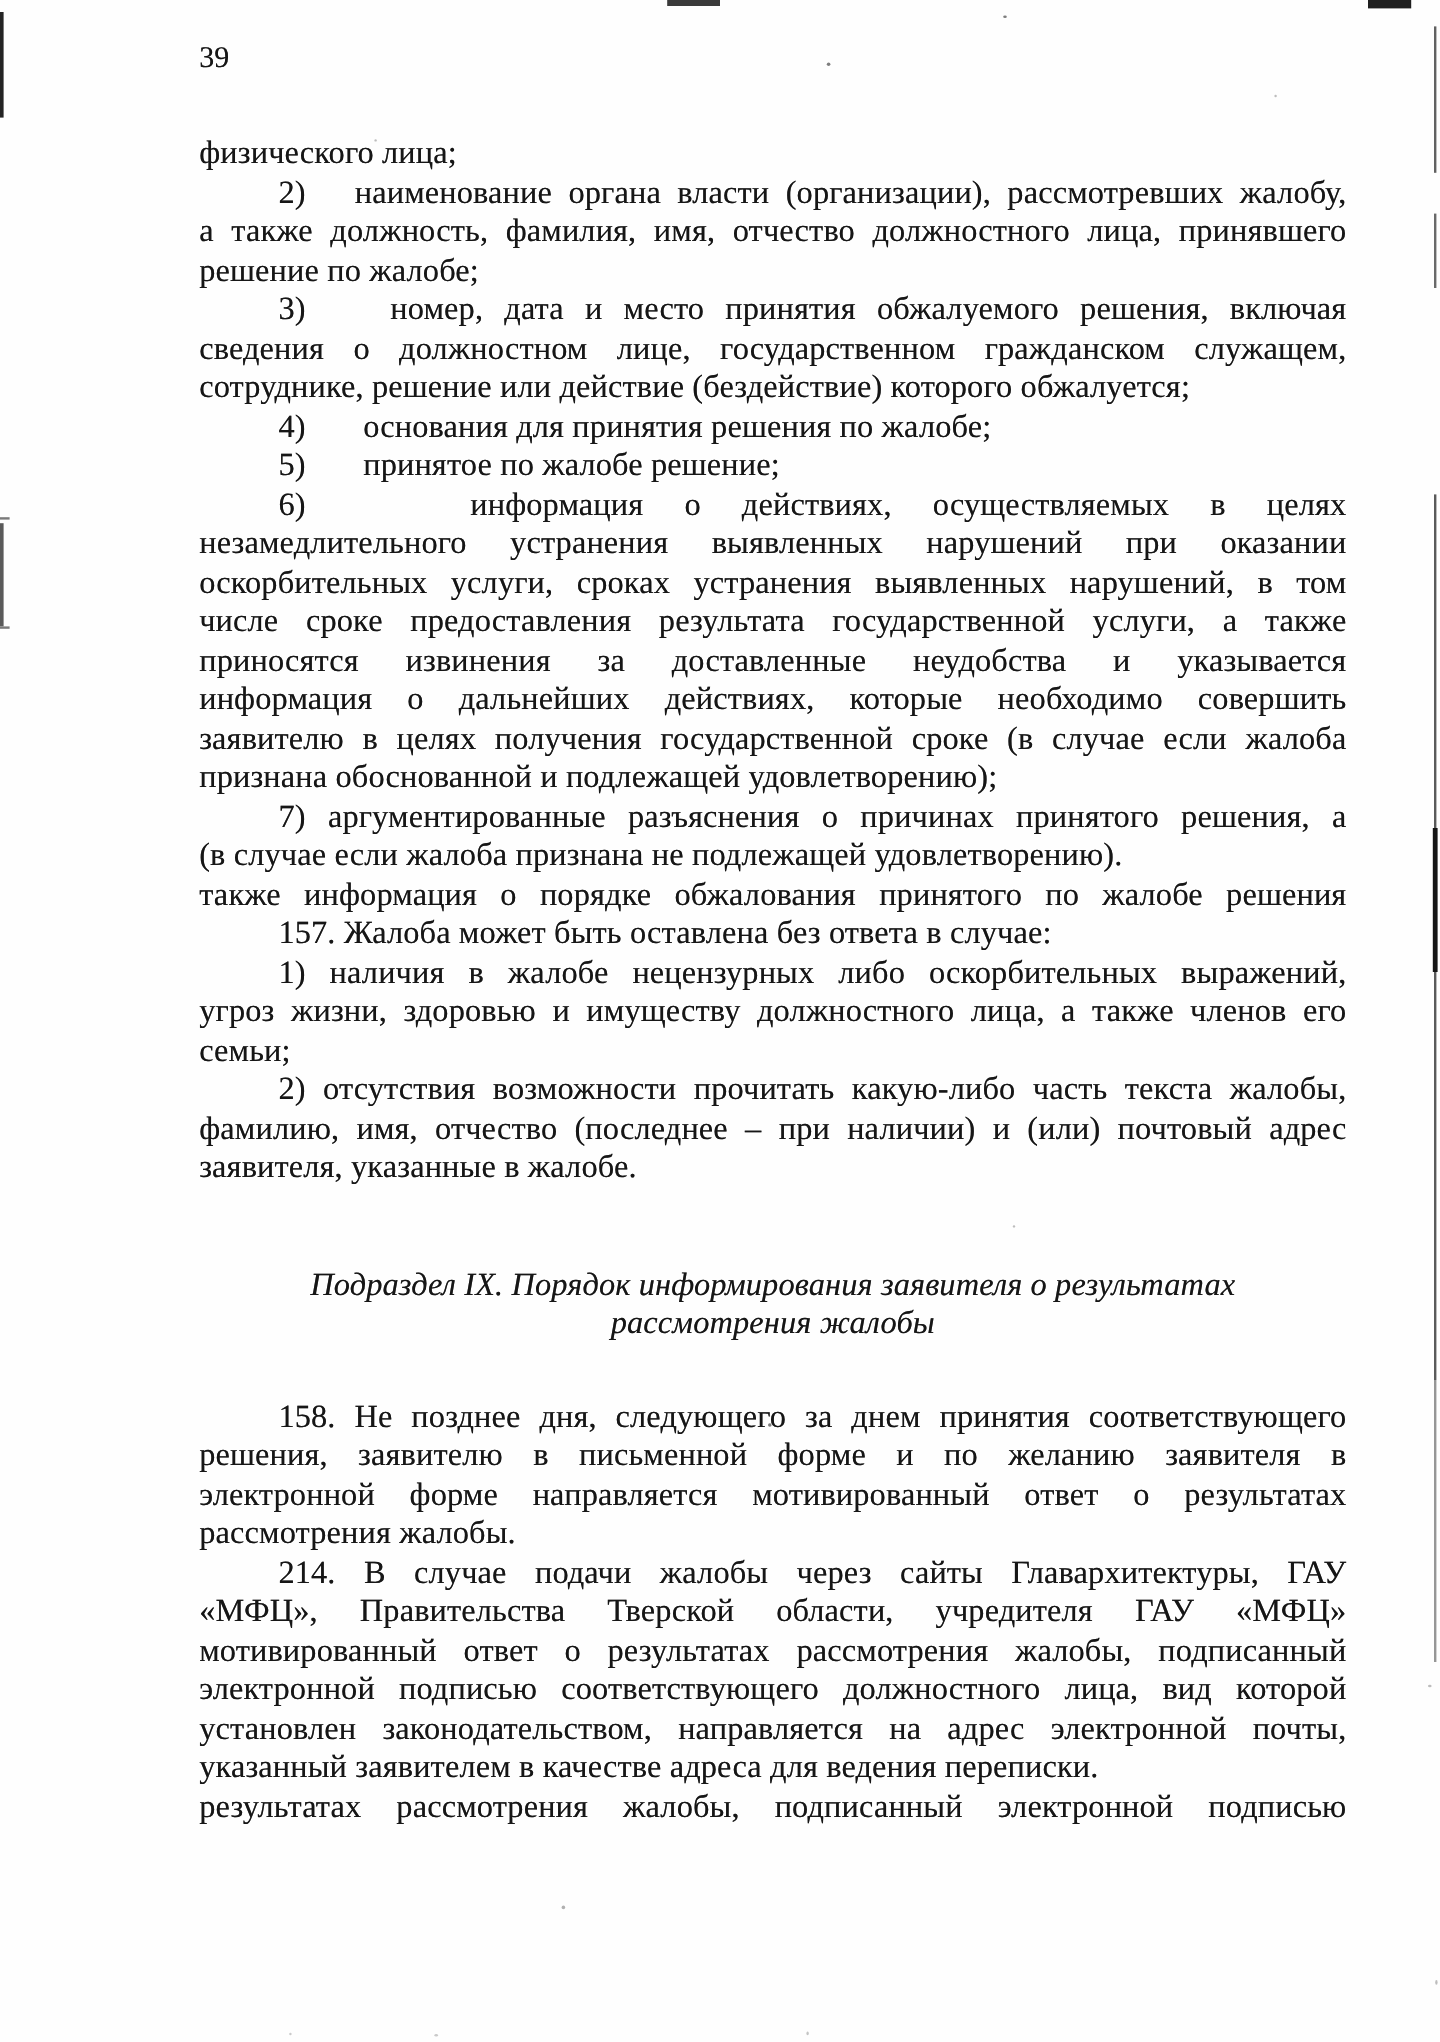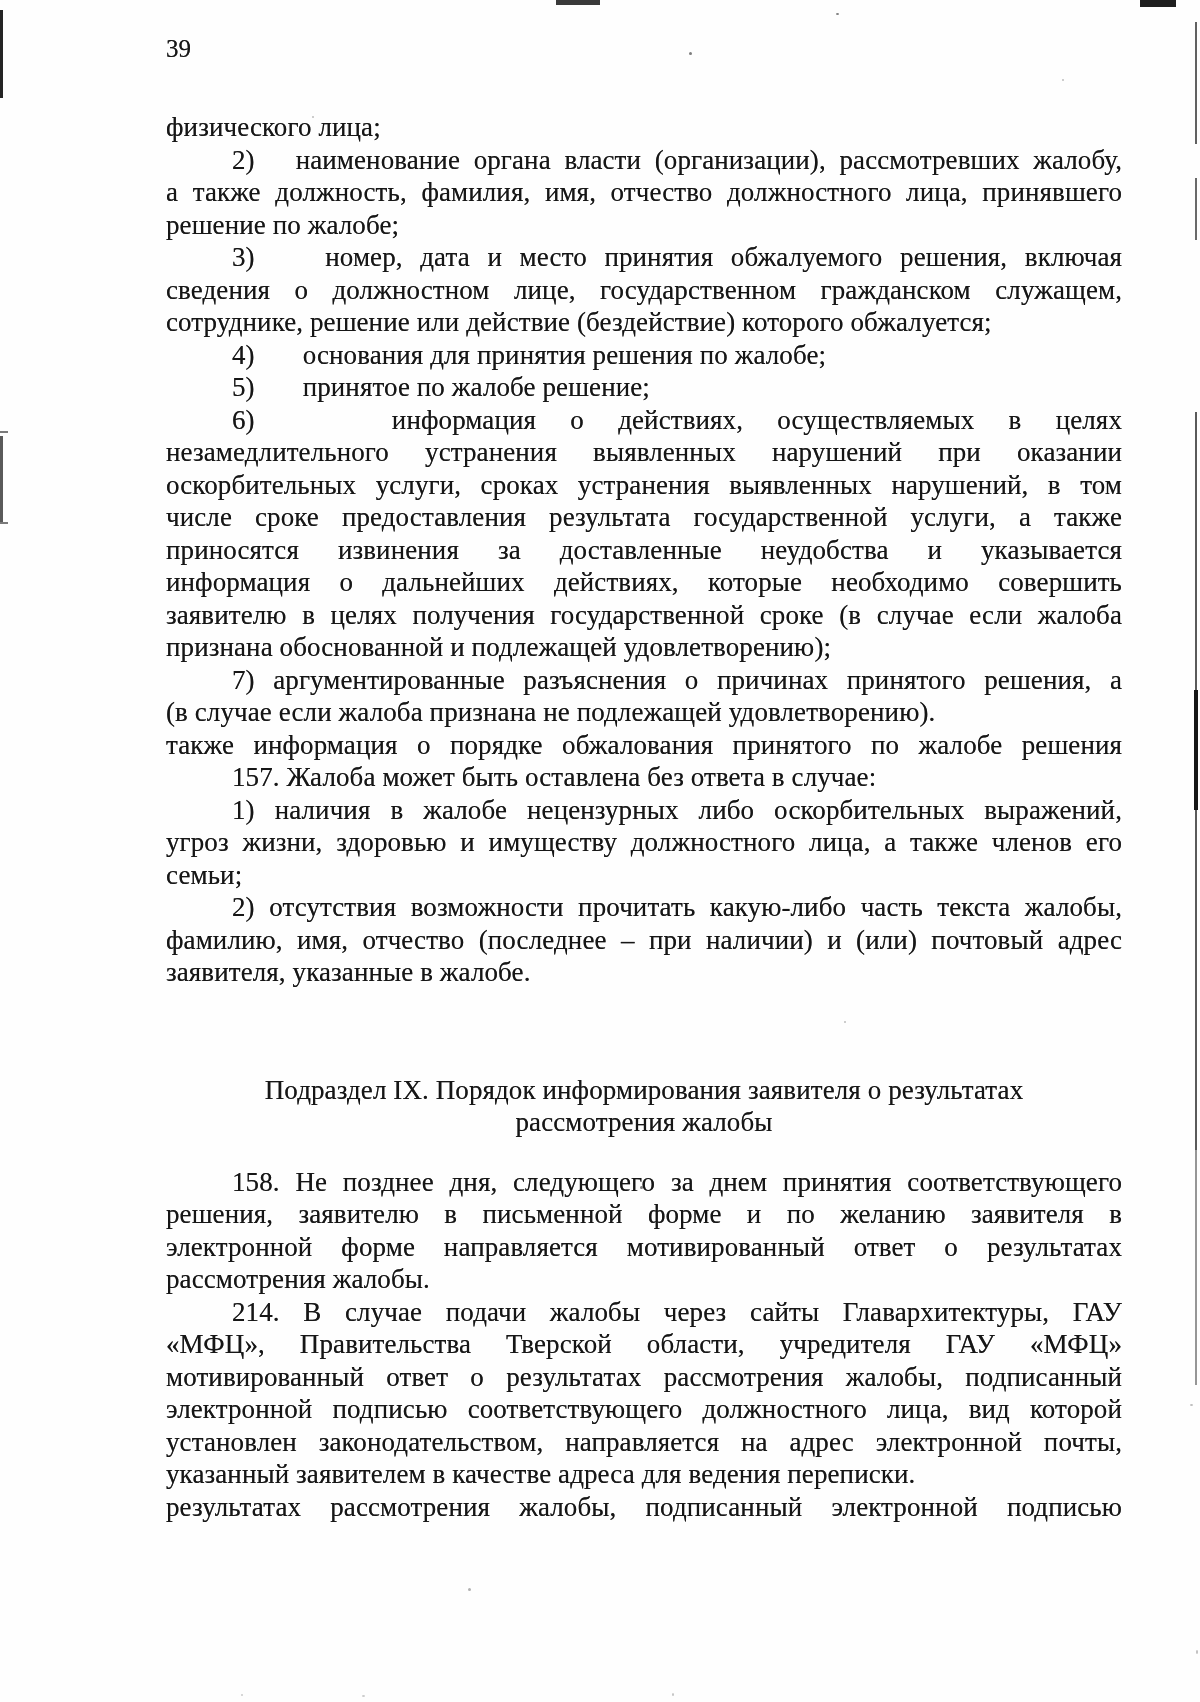--- a/index.html
+++ b/index.html
@@ -111,25 +111,25 @@
       <div class="para body">
         <div class="line just first">1) наличия в жалобе нецензурных либо оскорбительных выражений,</div>
         <div class="line just">угроз жизни, здоровью и имуществу должностного лица, а также членов его</div>
         <div class="line plain">семьи;</div>
       </div>
       <div class="para body">
         <div class="line just first">2) отсутствия возможности прочитать какую-либо часть текста жалобы,</div>
         <div class="line just">фамилию, имя, отчество (последнее – при наличии) и (или) почтовый адрес</div>
         <div class="line plain">заявителя, указанные в жалобе.</div>
       </div>
-      <div class="para heading" style="margin-top: 85px;">
+      <div class="para heading" style="margin-top: 65px; font-style: italic;">
         <div class="line center">Подраздел IX. Порядок информирования заявителя о результатах</div>
         <div class="line center">рассмотрения жалобы</div>
       </div>
-      <div class="para body" style="margin-top: 27px;">
+      <div class="para body" style="margin-top: 45px;">
         <div class="line just first">158. Не позднее дня, следующего за днем принятия соответствующего</div>
         <div class="line just">решения, заявителю в письменной форме и по желанию заявителя в</div>
         <div class="line just">электронной форме направляется мотивированный ответ о результатах</div>
         <div class="line plain">рассмотрения жалобы.</div>
       </div>
       <div class="para body">
         <div class="line just first">214. В случае подачи жалобы через сайты Главархитектуры, ГАУ</div>
         <div class="line just">«МФЦ», Правительства Тверской области, учредителя ГАУ «МФЦ»</div>
         <div class="line just">мотивированный ответ о результатах рассмотрения жалобы, подписанный</div>
         <div class="line just">электронной подписью соответствующего должностного лица, вид которой</div>

